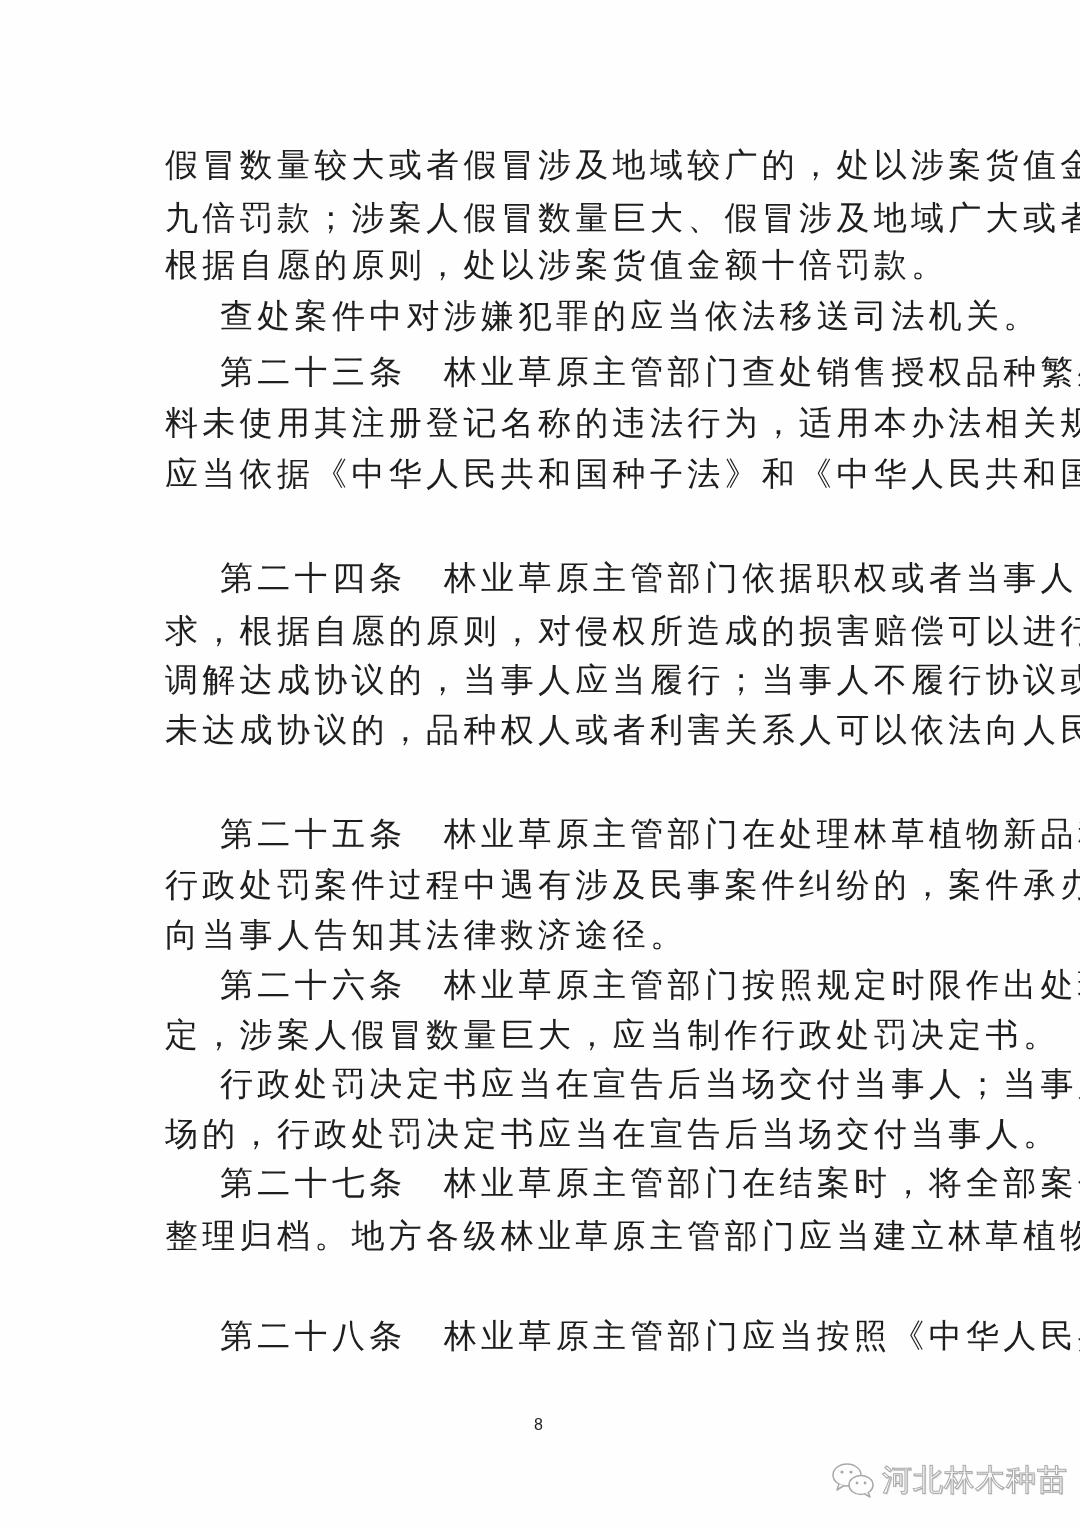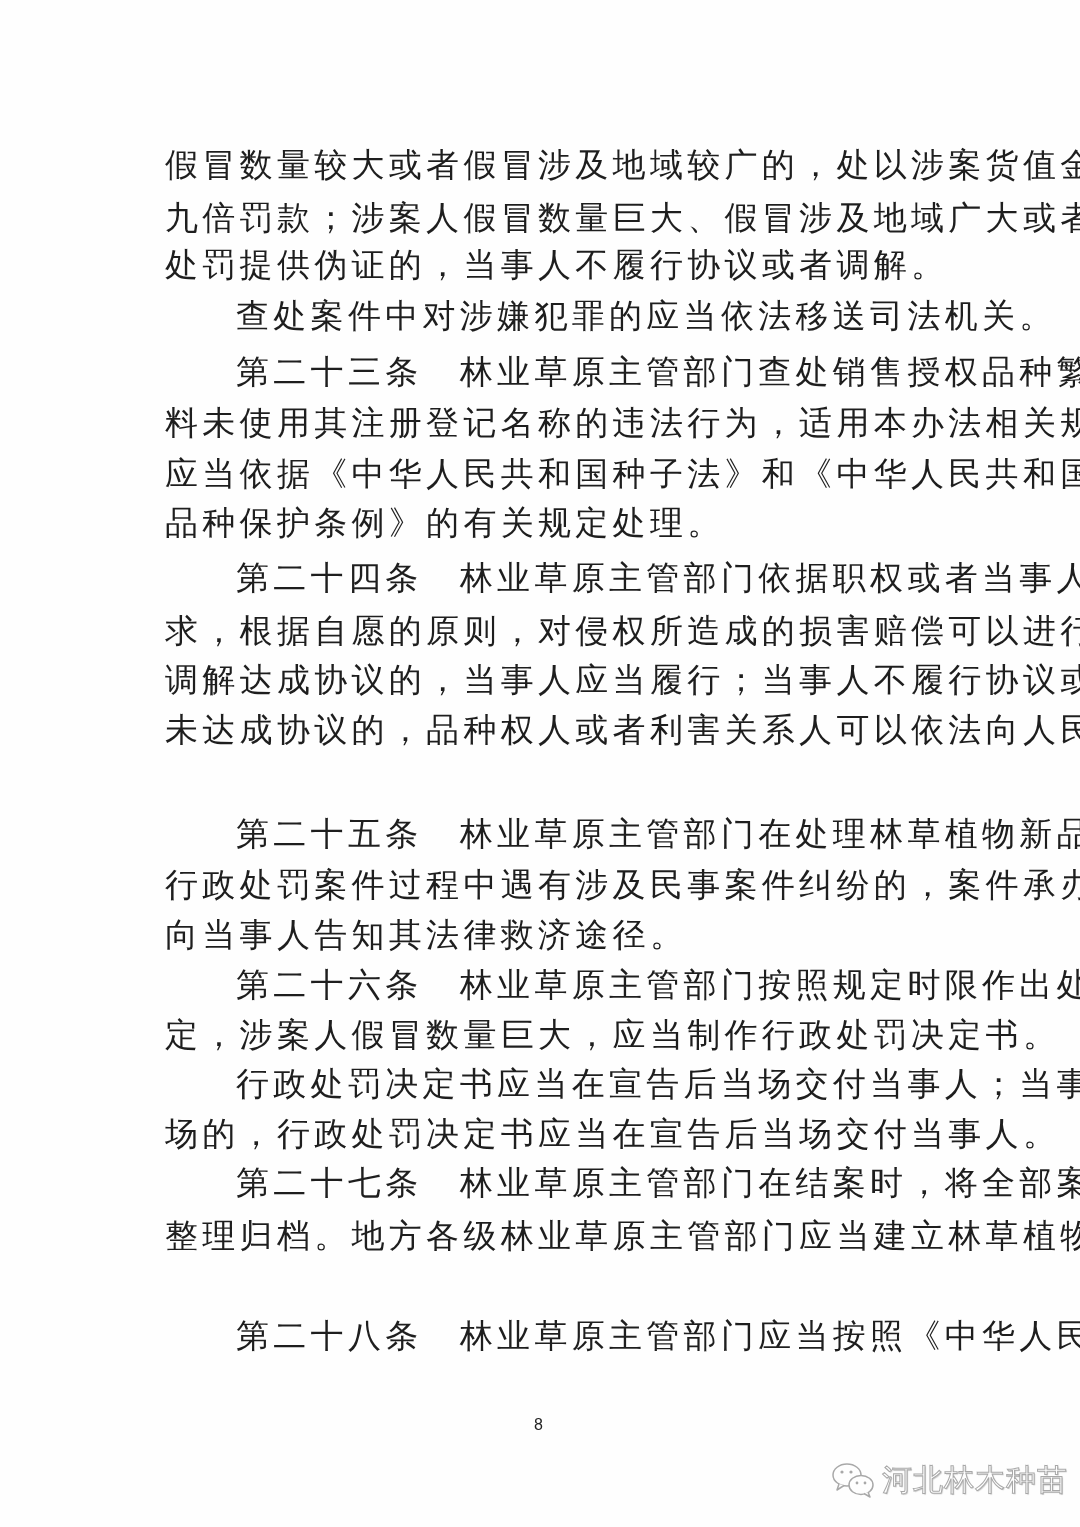--- a/index.html
+++ b/index.html
@@ -11,21 +11,21 @@
       width: 760px;
       height: 44px;
       line-height: 44px;
       font-family: "DejaVu Serif", "Liberation Serif", serif;
       font-size: 33px;
       color: #1e1e1e;
       white-space: nowrap;
       letter-spacing: 4.3px;
       transform-origin: left center;
     }
-    .line.indent { left: 236px; }
+    .line.indent { left: 220px; }
     .page-number {
       position: absolute;
       left: 534px;
       top: 1416px;
       font-family: "Liberation Sans", sans-serif;
       font-size: 16px;
       color: #222;
     }
     .watermark {
       position: absolute;
@@ -47,27 +47,26 @@
     }
     .wechat-icon { width: 48px; height: 40px; display: block; }
   </style>
 </head>
 <body>
 
 <div class="page">
 
   <div class="line" style="top:143px">假冒数量较大或者假冒涉及地域较广的，处以涉案货值金额八至</div>
   <div class="line" style="top:196px">九倍罚款；涉案人假冒数量巨大、假冒涉及地域广大或者为逃避</div>
-  <div class="line" style="top:243px">处罚提供伪证的，当事人不履行协议或者调解。</div>
+  <div class="line" style="top:243px">根据自愿的原则，处以涉案货值金额十倍罚款。</div>
   <div class="line indent" style="top:294px">查处案件中对涉嫌犯罪的应当依法移送司法机关。</div>
 
   <div class="line indent" style="top:350px">第二十三条　林业草原主管部门查处销售授权品种繁殖材</div>
   <div class="line" style="top:401px">料未使用其注册登记名称的违法行为，适用本办法相关规定，并</div>
   <div class="line" style="top:452px">应当依据《中华人民共和国种子法》和《中华人民共和国植物新</div>
-  <div class="line" style="top:501px">品种保护条例》的有关规定处理。</div>
 
   <div class="line indent" style="top:556px">第二十四条　林业草原主管部门依据职权或者当事人的请</div>
   <div class="line" style="top:609px">求，根据自愿的原则，对侵权所造成的损害赔偿可以进行调解。</div>
   <div class="line" style="top:658px">调解达成协议的，当事人应当履行；当事人不履行协议或者调解</div>
   <div class="line" style="top:708px">未达成协议的，品种权人或者利害关系人可以依法向人民法院提</div>
 
   <div class="line indent" style="top:812px">第二十五条　林业草原主管部门在处理林草植物新品种权</div>
   <div class="line" style="top:863px">行政处罚案件过程中遇有涉及民事案件纠纷的，案件承办人应当</div>
   <div class="line" style="top:913px">向当事人告知其法律救济途径。</div>
 

